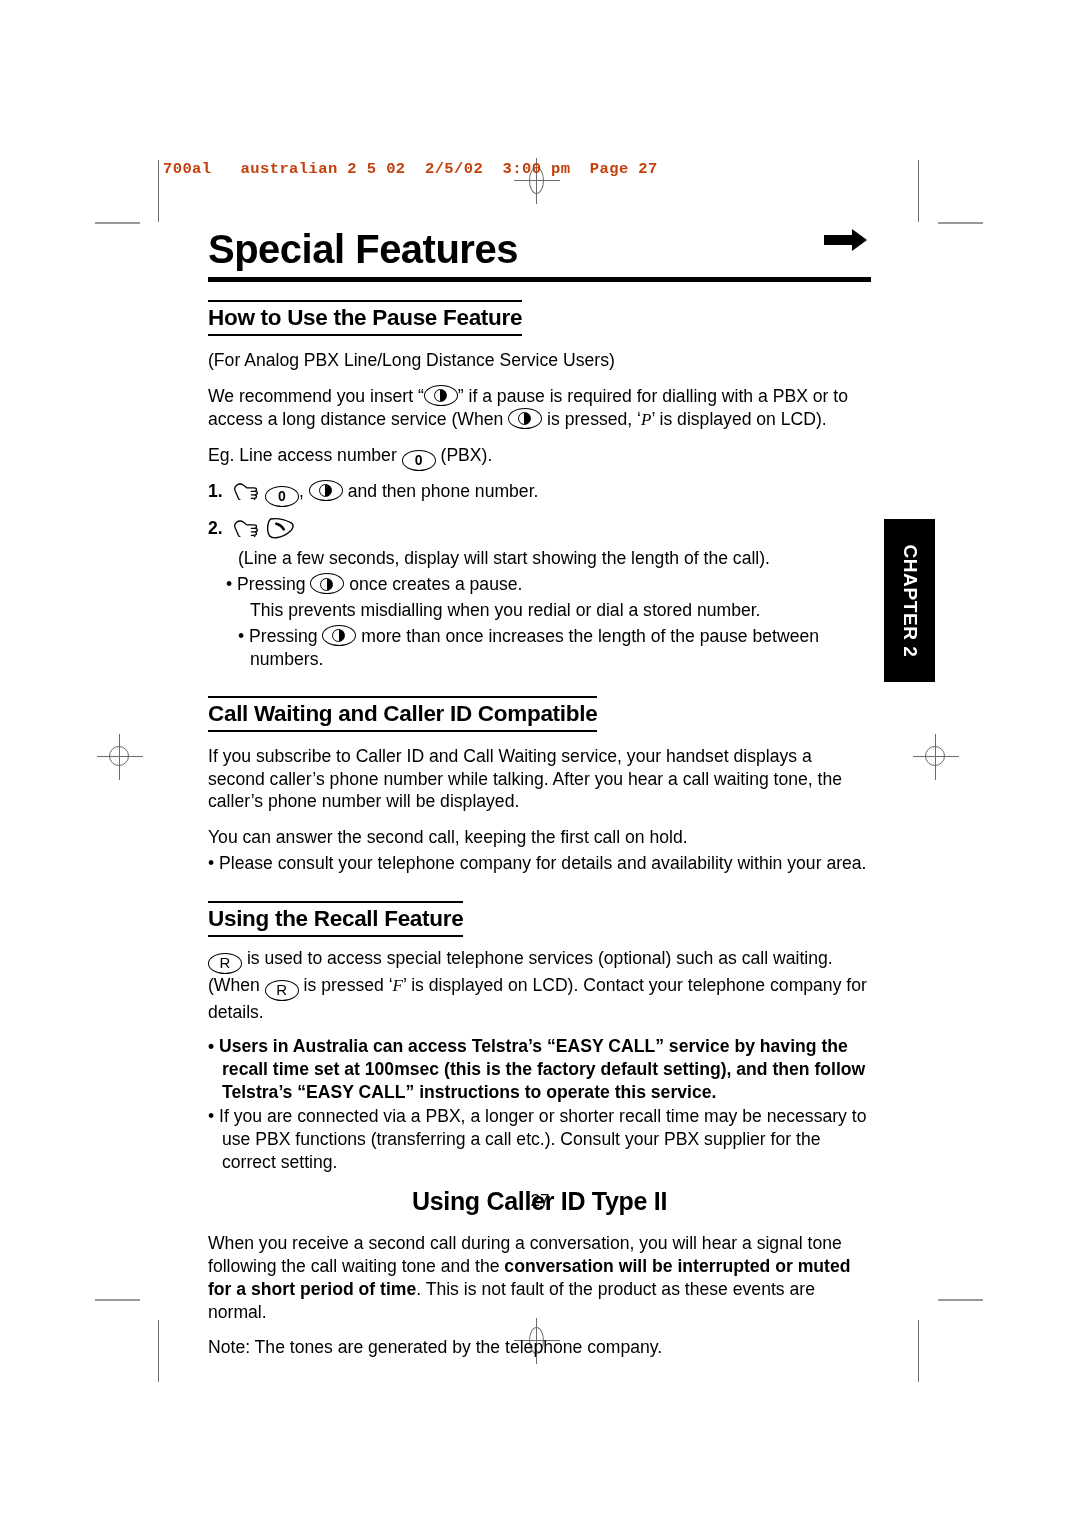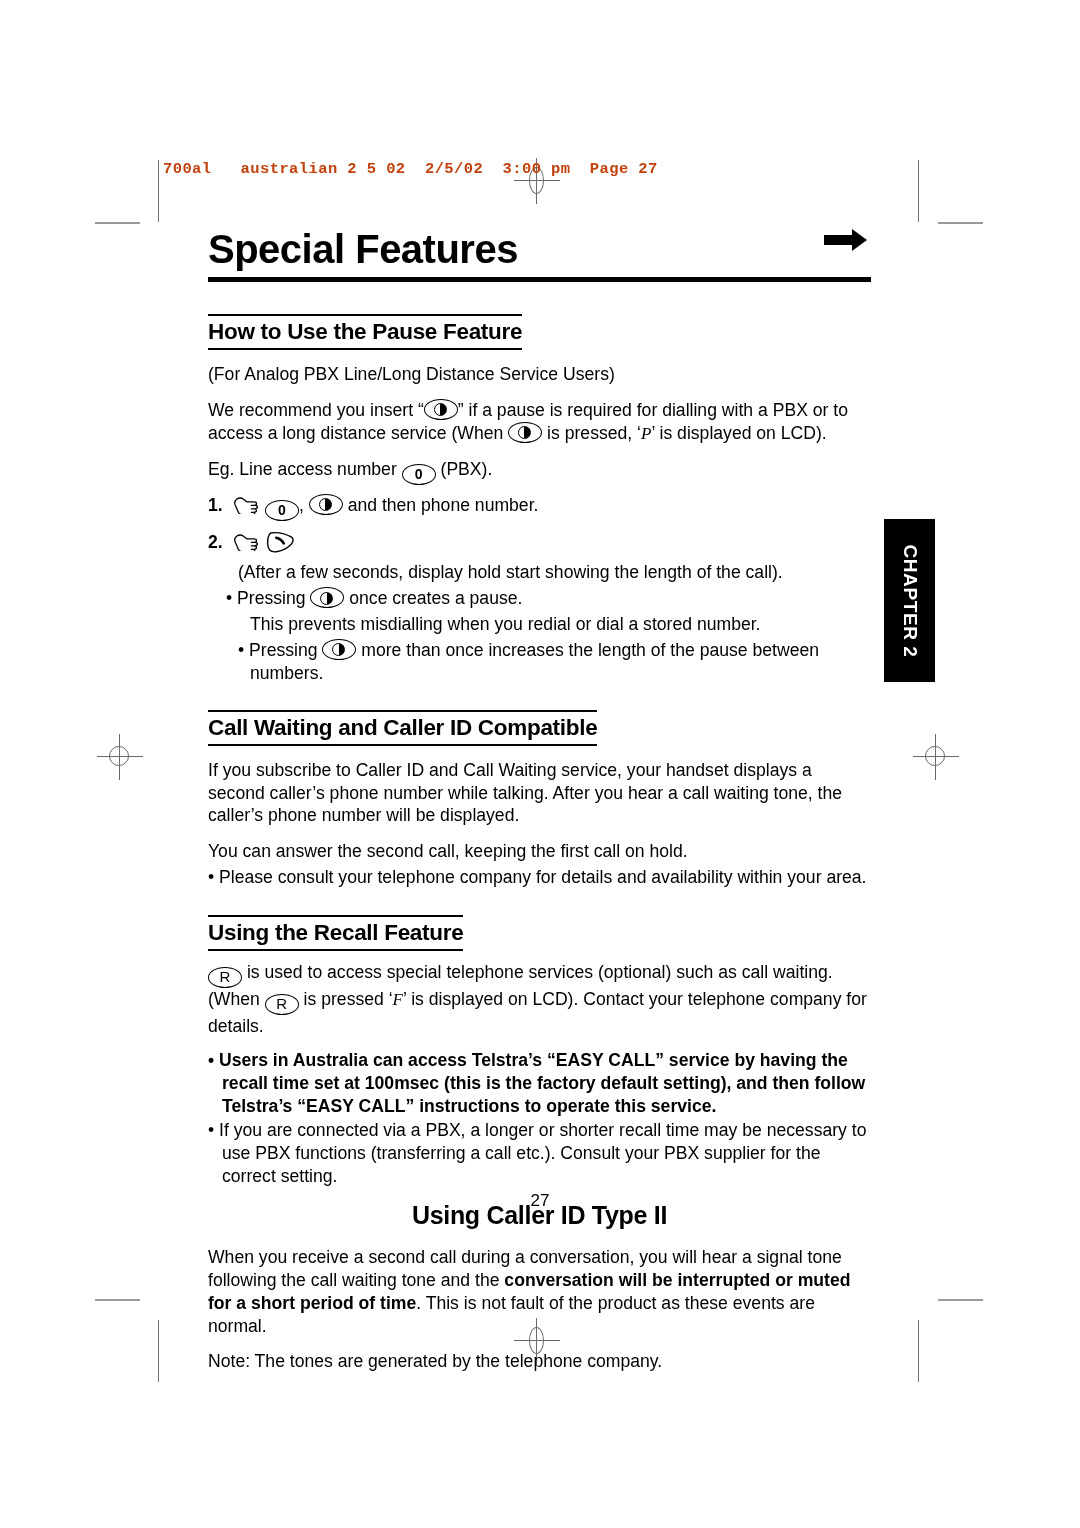--- a/index.html
+++ b/index.html
@@ -278,42 +278,42 @@
   <div class="chapter-title-row">
     <div class="chapter-title">Special Features</div>
     <span class="arrow-icon">
       <svg width="44" height="24" viewBox="0 0 44 24">
           <path d="M0 7 L28 7 L28 1 L43 12 L28 23 L28 17 L0 17 Z" fill="#000"></path>
         </svg>
     </span>
   </div>
   <div class="rule-thick"></div>
 
-  <div class="head-block underlined" style="margin-top:32px;">
+  <div class="head-block underlined" style="margin-top:18px;">
     <span class="head-inner"><h2 class="section-head">How to Use the Pause Feature</h2></span>
   </div>
 
   <p class="para">(For Analog PBX Line/Long Distance Service Users)</p>
 
   <p class="para"><span>We recommend you insert “</span><span class="key key-pause"><span class="halfmoon"></span></span><span>” if a pause is required for dialling with a PBX or to access a long distance service (When </span><span class="key key-pause"><span class="halfmoon"></span></span><span> is pressed, ‘</span><i class="lcd">P</i><span>’ is displayed on LCD).</span></p>
 
   <p class="para"><span>Eg. Line access number </span><span class="key key-oval">0</span><span> (PBX).</span></p>
 
   <div class="step-line"><span class="step-num">1.</span><span class="hand-icon"><svg width="30" height="19" viewBox="0 0 34 22">
           <path d="M4 13 q-3 -5 1 -8 q4 -3 8 0 l4 3 h8 q3 0 3 2 q0 2 -3 2 h-3 h4 q3 0 3 2 q0 2 -3 2 h-4 h3 q3 0 3 2 q0 2 -3 2 h-3 h2 q2 0 2 2 q0 2 -2 2 h-9 q-5 0 -8 -4 z" fill="none" stroke="#000" stroke-width="1.5" stroke-linejoin="round"></path>
         </svg></span><span class="key key-oval">0</span><span>, </span><span class="key key-pause"><span class="halfmoon"></span></span><span> and then phone number.</span></div>
 
   <div class="step-line"><span class="step-num">2.</span><span class="hand-icon"><svg width="30" height="19" viewBox="0 0 34 22">
           <path d="M4 13 q-3 -5 1 -8 q4 -3 8 0 l4 3 h8 q3 0 3 2 q0 2 -3 2 h-3 h4 q3 0 3 2 q0 2 -3 2 h-4 h3 q3 0 3 2 q0 2 -3 2 h-3 h2 q2 0 2 2 q0 2 -2 2 h-9 q-5 0 -8 -4 z" fill="none" stroke="#000" stroke-width="1.5" stroke-linejoin="round"></path>
         </svg></span><span class="key key-talk"><svg width="30" height="23" viewBox="0 0 32 24">
           <path d="M6 3 q10 -2 22 4 q4 3 0 8 q-7 7 -16 8 q-8 1 -9 -7 q-1 -9 3 -13 z" fill="none" stroke="#000" stroke-width="1.5"></path>
           <path d="M12 8 q5 1 8 6" fill="none" stroke="#000" stroke-width="2.6" stroke-linecap="round"></path>
         </svg></span></div>
 
-  <div class="step-line indent-1" style="padding-top:4px;">(After a few seconds, display hold start showing the length of the call).</div>
+  <div class="step-line indent-1" style="padding-top:4px;">(Line a few seconds, display will start showing the length of the call).</div>
 
   <div class="bullet-line indent-1"><span>• Pressing </span><span class="key key-pause"><span class="halfmoon"></span></span><span> once creates a pause.</span></div>
 
   <div class="bullet-line indent-2" style="text-indent:0; padding-left:42px;">This prevents misdialling when you redial or dial a stored number.</div>
 
   <div class="bullet-line indent-1 hang" style="padding-left:42px; text-indent:-12px;"><span>• Pressing </span><span class="key key-pause"><span class="halfmoon"></span></span><span> more than once increases the length of the pause between numbers.</span></div>
 
   <div class="head-block underlined" style="margin-top:25px;">
     <span class="head-inner"><h2 class="section-head">Call Waiting and Caller ID Compatible</h2></span>
   </div>

